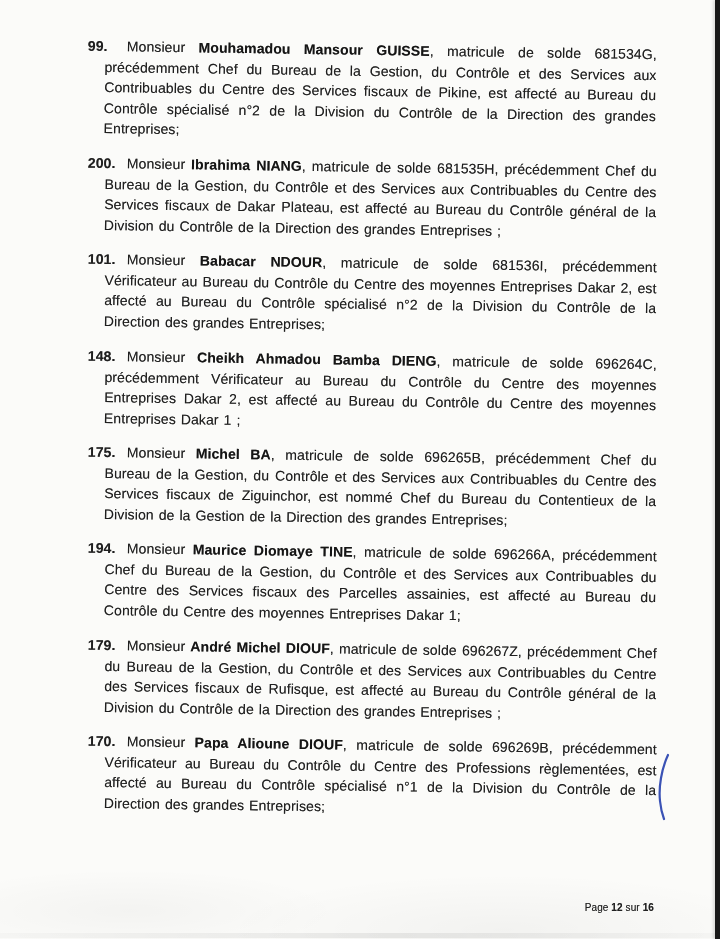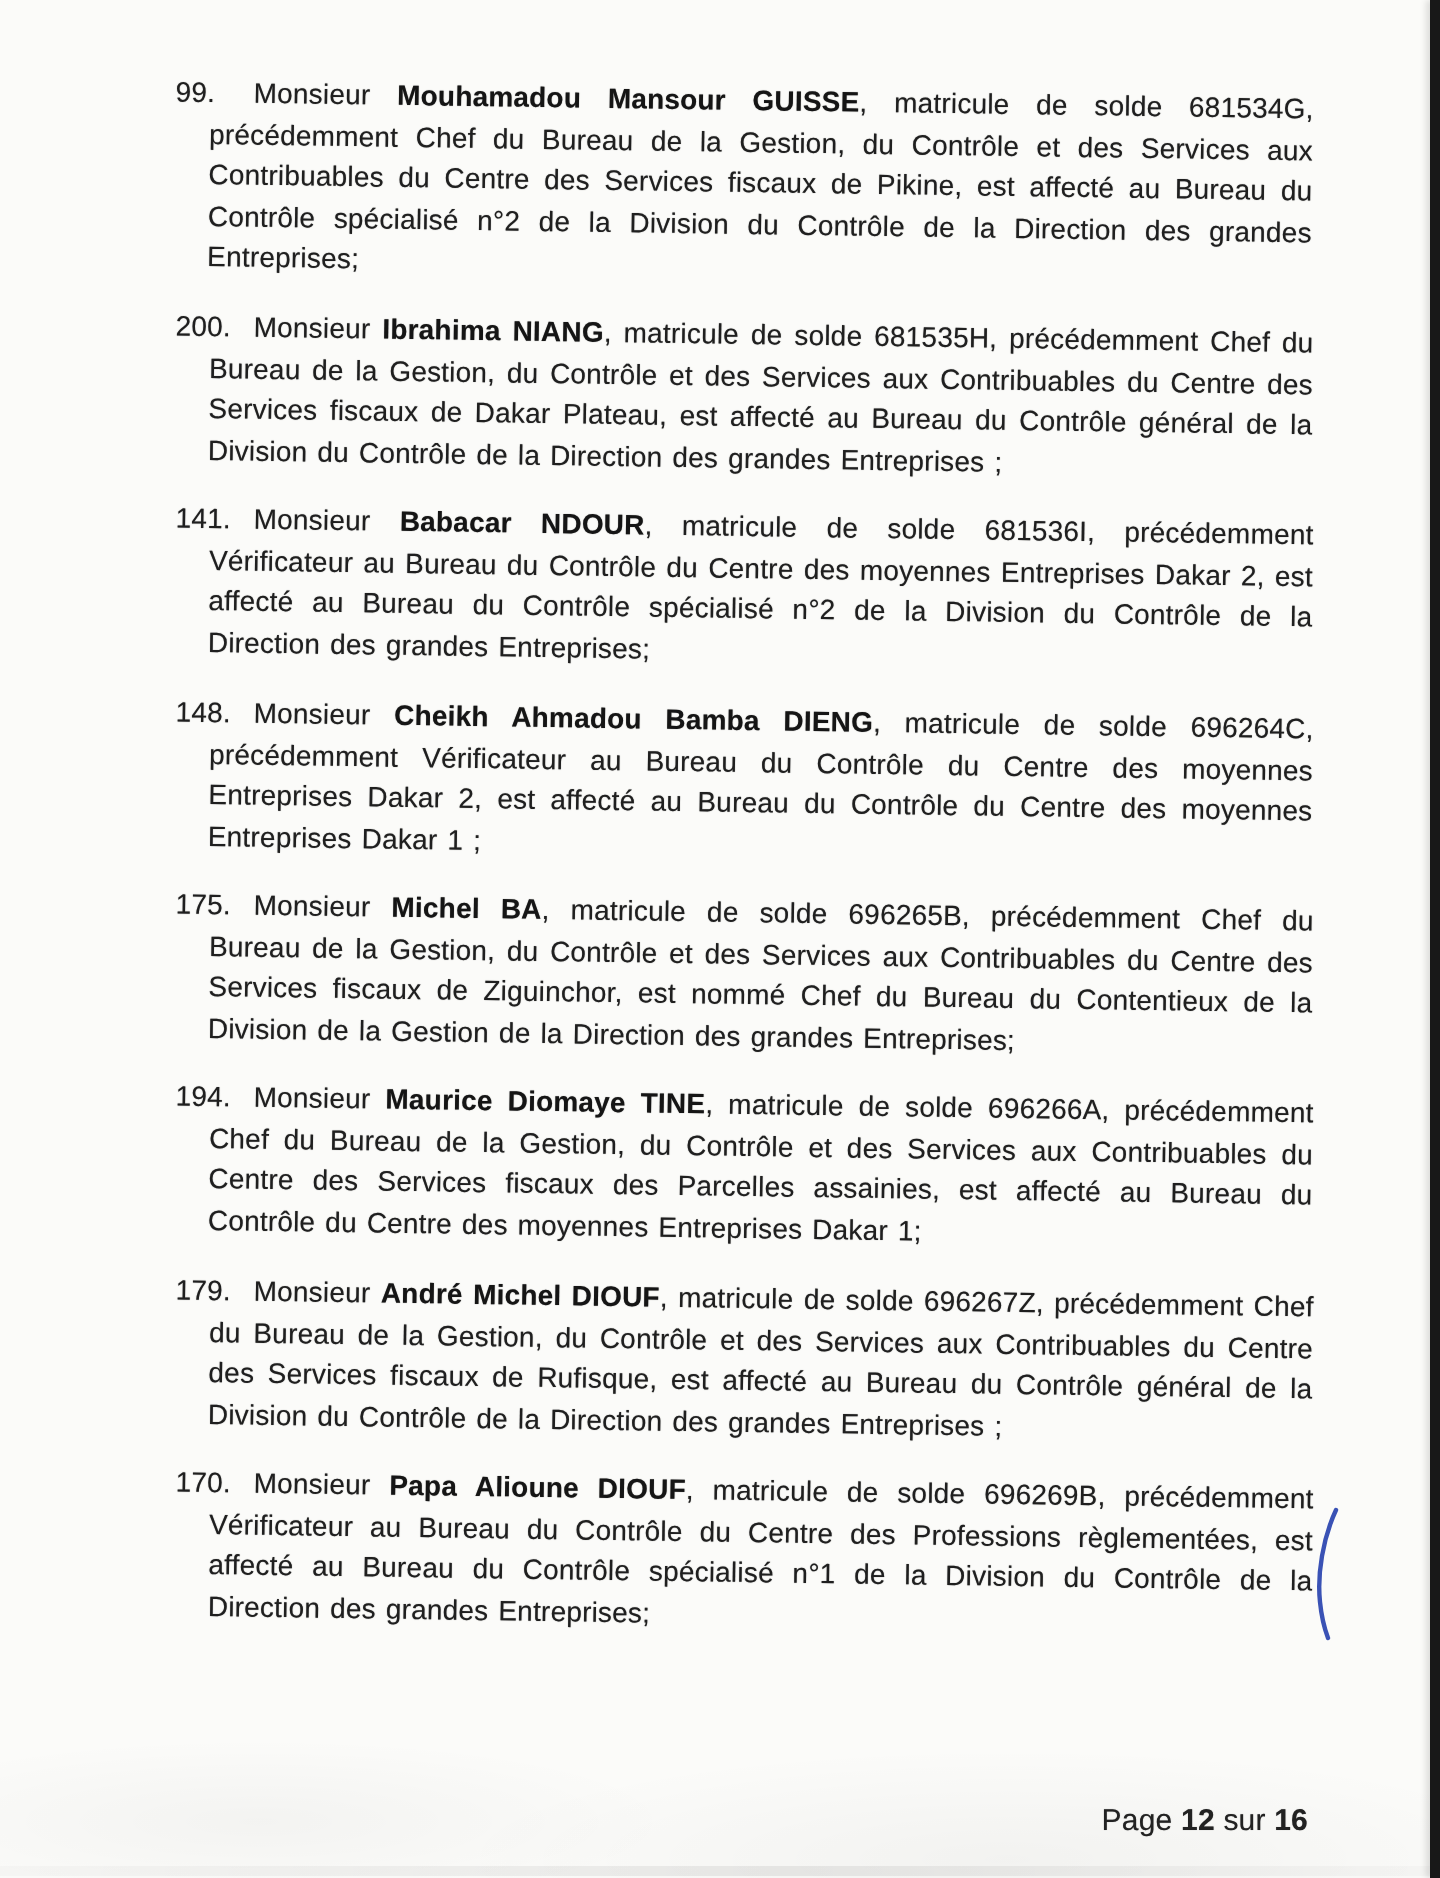--- a/index.html
+++ b/index.html
@@ -47,41 +47,41 @@
     transform: rotate(0.85deg);
     transform-origin: 0 0;
     word-spacing: 1px;
     letter-spacing: 0.1px;
     text-shadow: 0 0 0.5px rgba(25,25,25,0.55);
   }
   .entry .num {
     position: absolute;
     left: -17px;
     top: 0;
-    font-weight: normal;
+    font-weight: bold;
     text-indent: 0;
   }
   .entry p {
     margin: 0;
     text-indent: 22px;
   }
   .entry b {
     font-weight: bold;
     color: #151515;
   }
   .pen-mark {
     position: absolute;
     left: 650px;
     top: 751px;
   }
   .footer {
     position: absolute;
     top: 902px;
     right: 66px;
-    font-size: 15px;
+    font-size: 10px;
     color: #222;
     letter-spacing: 0.1px;
     text-shadow: 0 0 0.4px rgba(25,25,25,0.5);
   }
   .smudge-bottom {
     position: absolute;
     left: 0;
     right: 0;
     bottom: 1px;
     height: 5px;
@@ -99,21 +99,21 @@
       <span class="num">99.</span>
       <p class="entry-text"><span>Monsieur</span> <b>Mouhamadou Mansour GUISSE</b><span>, matricule de solde 681534G, précédemment Chef du Bureau de la Gestion, du Contrôle et des Services aux Contribuables du Centre des Services fiscaux de Pikine, est affecté au Bureau du Contrôle spécialisé n°2 de la Division du Contrôle de la Direction des grandes Entreprises;</span></p>
     </div>
 
     <div class="entry">
       <span class="num">200.</span>
       <p class="entry-text"><span>Monsieur</span> <b>Ibrahima NIANG</b><span>, matricule de solde 681535H, précédemment Chef du Bureau de la Gestion, du Contrôle et des Services aux Contribuables du Centre des Services fiscaux de Dakar Plateau, est affecté au Bureau du Contrôle général de la Division du Contrôle de la Direction des grandes Entreprises ;</span></p>
     </div>
 
     <div class="entry">
-      <span class="num">141.</span>
+      <span class="num">101.</span>
       <p class="entry-text"><span>Monsieur</span> <b>Babacar NDOUR</b><span>, matricule de solde 681536I, précédemment Vérificateur au Bureau du Contrôle du Centre des moyennes Entreprises Dakar 2, est affecté au Bureau du Contrôle spécialisé n°2 de la Division du Contrôle de la Direction des grandes Entreprises;</span></p>
     </div>
 
     <div class="entry">
       <span class="num">148.</span>
       <p class="entry-text"><span>Monsieur</span> <b>Cheikh Ahmadou Bamba DIENG</b><span>, matricule de solde 696264C, précédemment Vérificateur au Bureau du Contrôle du Centre des moyennes Entreprises Dakar 2, est affecté au Bureau du Contrôle du Centre des moyennes Entreprises Dakar 1 ;</span></p>
     </div>
 
     <div class="entry">
       <span class="num">175.</span>

